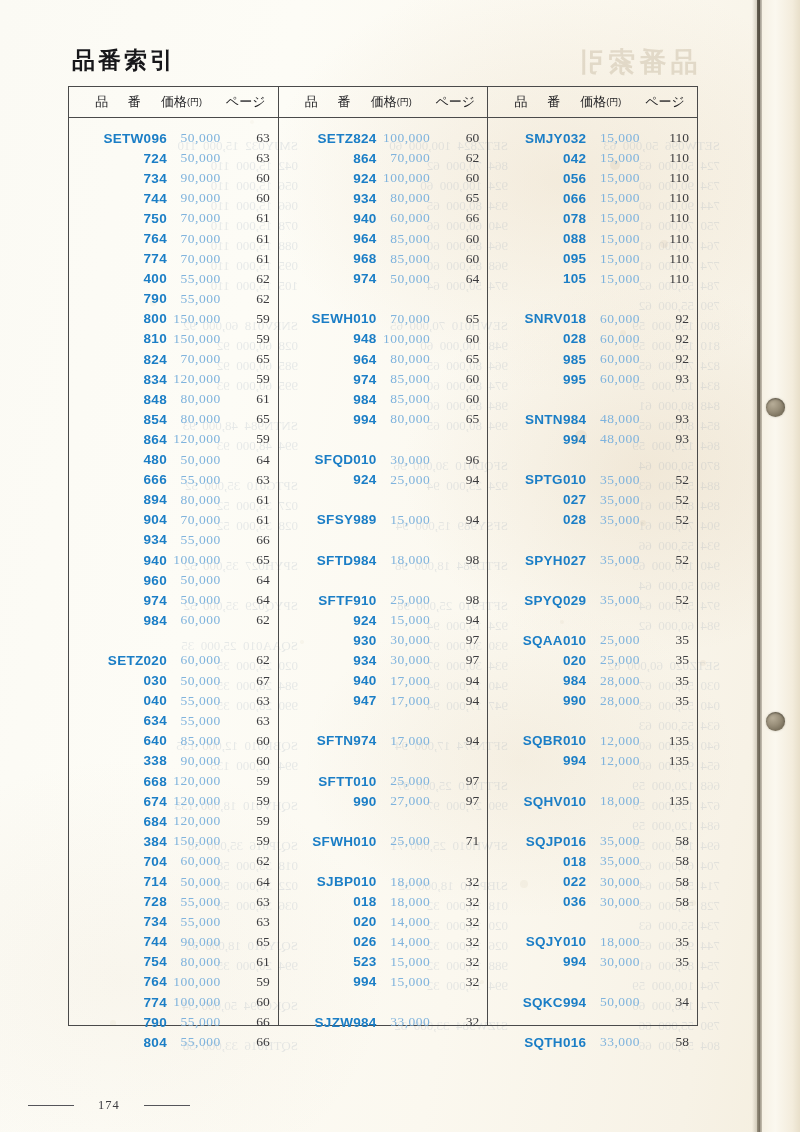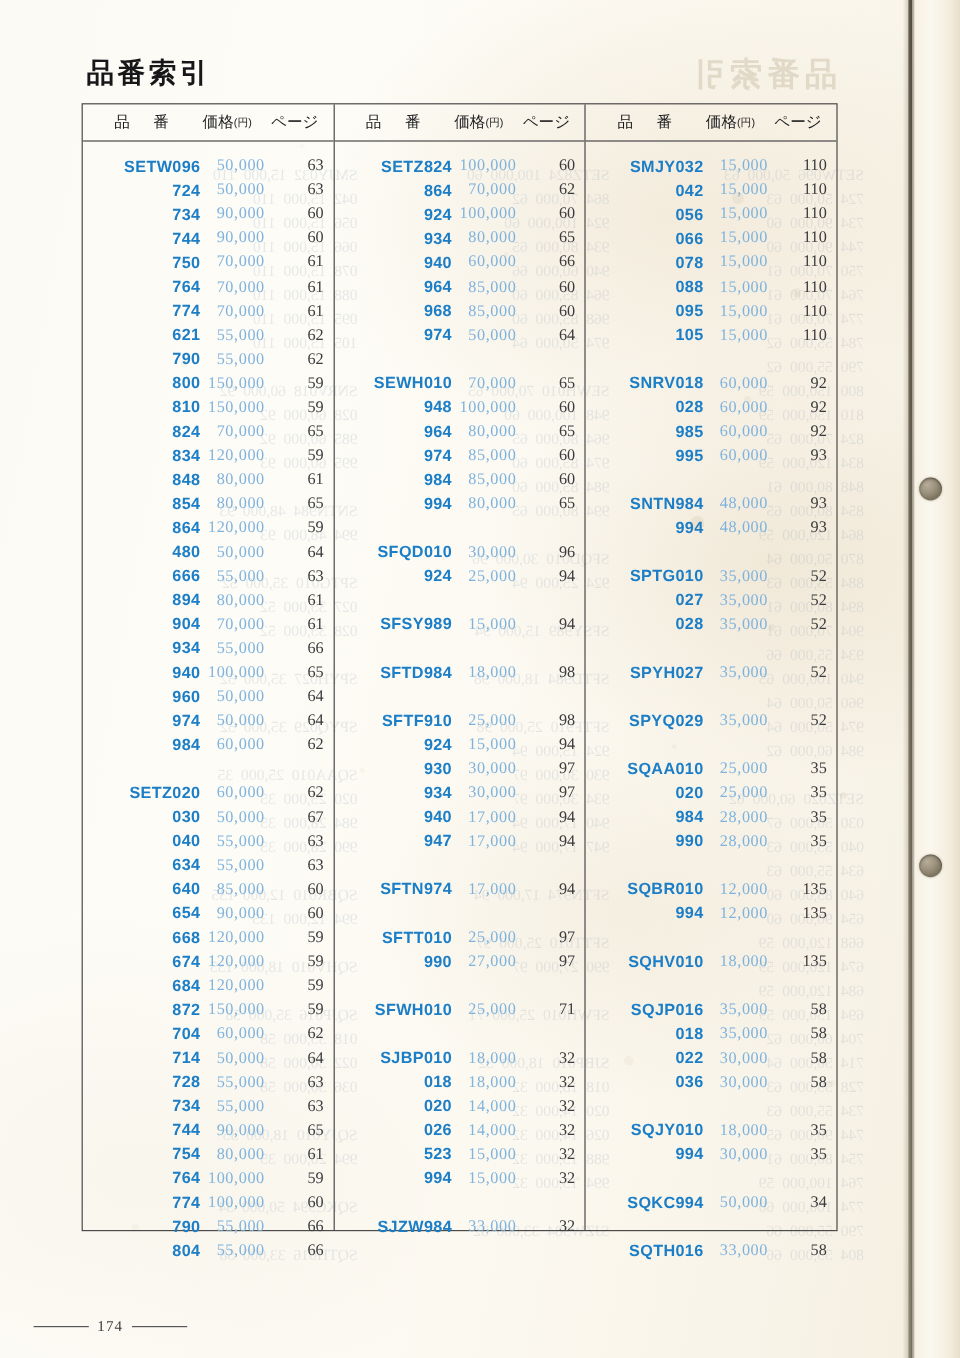--- a/index.html
+++ b/index.html
@@ -144,21 +144,21 @@
   }
   .h-code {
     width: 86px;
     text-align: center;
     letter-spacing: 8px;
     text-indent: 8px;
     font-weight: 400;
   }
   .h-price {
     flex: 1;
-    text-align: center;
+    text-align: left;
     padding-right: 4px;
     font-weight: 400;
   }
   .h-price .yen { font-size: 9px; vertical-align: 1px; }
   .h-page {
     width: 48px;
     text-align: center;
     font-weight: 400;
     font-family: Liberation Serif, serif;
   }
@@ -204,21 +204,21 @@
     white-space: nowrap;
   }
 
   
   .footer {
     position: absolute;
     left: 28px;
     top: 1098px;
     display: flex;
     align-items: center;
-    gap: 7px;
+    gap: 24px;
   }
   .foot-rule {
     width: 46px;
     height: 1.4px;
     background: #55555a;
   }
   .foot-num {
     font-family: "Liberation Serif", "DejaVu Serif", serif;
     font-size: 12.5px;
     color: #3c3c40;
@@ -418,21 +418,21 @@
             <div class="c-code">764</div>
             <div class="c-price">70,000</div>
             <div class="c-page">61</div>
           </div>
           <div class="row">
             <div class="c-code">774</div>
             <div class="c-price">70,000</div>
             <div class="c-page">61</div>
           </div>
           <div class="row">
-            <div class="c-code">621</div>
+            <div class="c-code">400</div>
             <div class="c-price">55,000</div>
             <div class="c-page">62</div>
           </div>
           <div class="row">
             <div class="c-code">790</div>
             <div class="c-price">55,000</div>
             <div class="c-page">62</div>
           </div>
           <div class="row">
             <div class="c-code">800</div>
@@ -534,41 +534,41 @@
             <div class="c-code">634</div>
             <div class="c-price">55,000</div>
             <div class="c-page">63</div>
           </div>
           <div class="row">
             <div class="c-code">640</div>
             <div class="c-price">85,000</div>
             <div class="c-page">60</div>
           </div>
           <div class="row">
-            <div class="c-code">654</div>
+            <div class="c-code">338</div>
             <div class="c-price">90,000</div>
             <div class="c-page">60</div>
           </div>
           <div class="row">
             <div class="c-code">668</div>
             <div class="c-price">120,000</div>
             <div class="c-page">59</div>
           </div>
           <div class="row">
             <div class="c-code">674</div>
             <div class="c-price">120,000</div>
             <div class="c-page">59</div>
           </div>
           <div class="row">
             <div class="c-code">684</div>
             <div class="c-price">120,000</div>
             <div class="c-page">59</div>
           </div>
           <div class="row">
-            <div class="c-code">872</div>
+            <div class="c-code">384</div>
             <div class="c-price">150,000</div>
             <div class="c-page">59</div>
           </div>
           <div class="row">
             <div class="c-code">704</div>
             <div class="c-price">60,000</div>
             <div class="c-page">62</div>
           </div>
           <div class="row">
             <div class="c-code">714</div>

